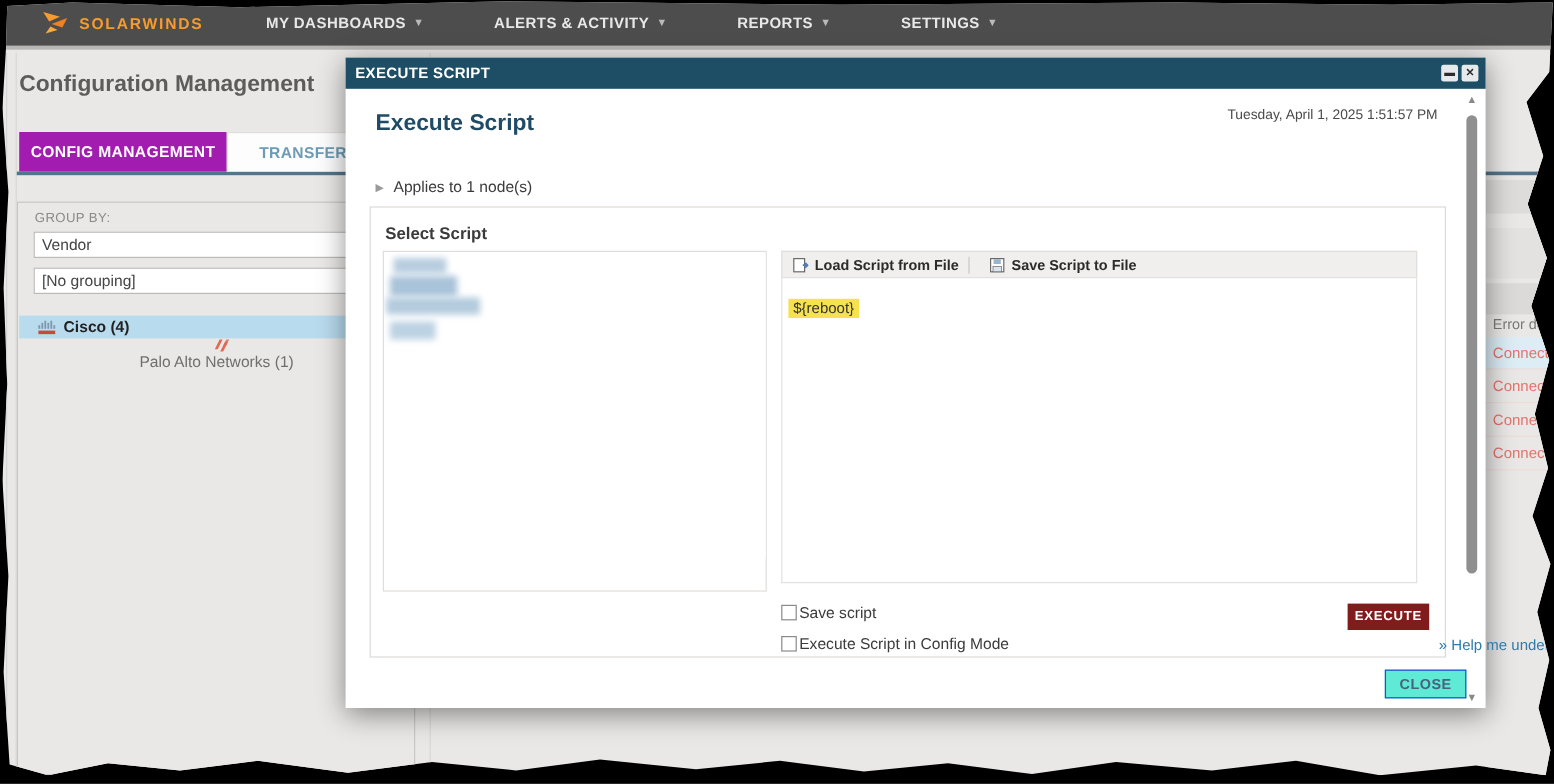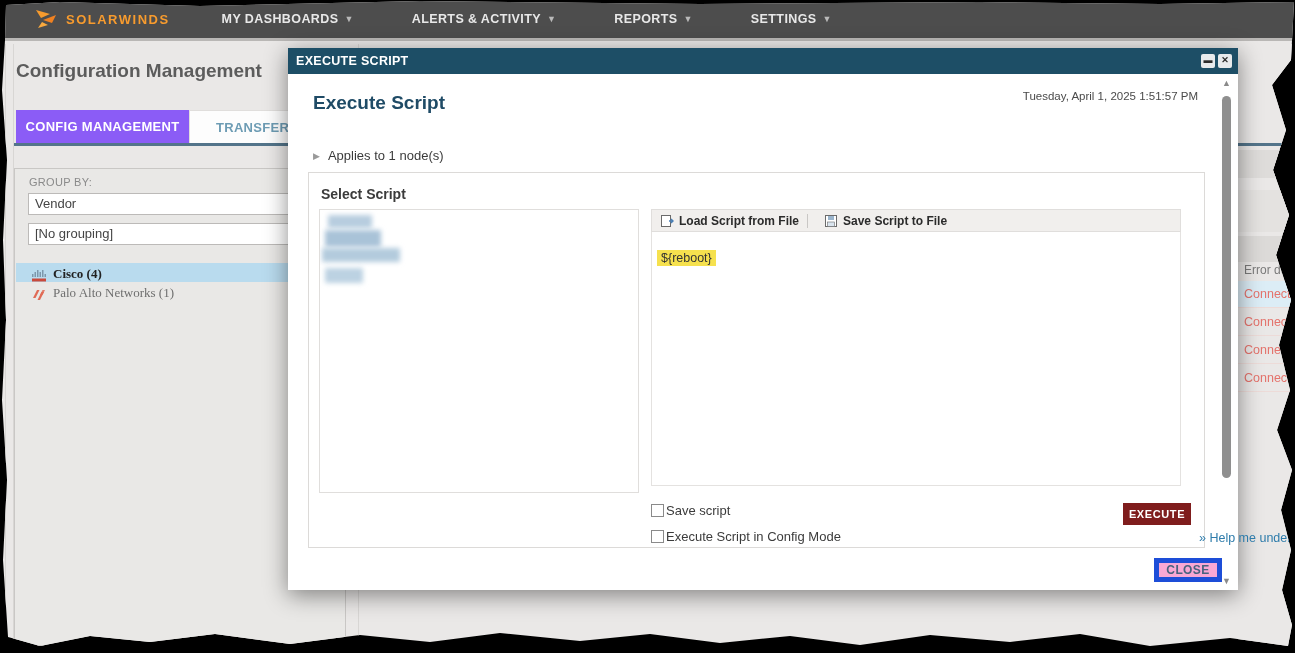--- a/index.html
+++ b/index.html
@@ -21,29 +21,29 @@
   .topnav { position:absolute; left:0; top:0; width:1295px; height:41px; background:#4d4d4d; border-bottom:3px solid #b9b7b5; display:flex; align-items:center;gap:10px; }
   .brand { display:flex; align-items:center; margin-left:34px; margin-right:18px; }
   .brand-text { color:#f79b2e; font-size:13px; font-weight:bold; letter-spacing:1.5px; margin-left:8px; }
   .nav-item { color:#e8e8e8; font-size:12.5px; font-weight:bold; letter-spacing:.4px; margin:0 24px; display:flex; align-items:center; cursor:pointer; }
   .nav-caret { color:#b9b9b9; font-size:9px; margin-left:6px; }
   
   .page-vline { position:absolute; top:44px; bottom:0; width:1px; background:#d8d6d4; }
   .page-title { position:absolute; left:16px; top:60px; font-size:19px; font-weight:bold; color:#5c5c5c; }
   .tabstrip-line { position:absolute; left:14px; top:143px; width:1261px; height:3px; background:#53748a; }
   .tab { position:absolute; top:110px; height:33px; display:flex; align-items:center; justify-content:center; font-size:13px; font-weight:bold; letter-spacing:.3px; cursor:pointer; }
-  .tab.active { left:16px; width:173px; background:#8b5cf6; color:#fff; }
+  .tab.active { left:16px; width:173px; background:#a21caf; color:#fff; }
   .tab.inactive { left:189px; width:140px; background:#fdfdfd; color:#6d9cb4; border:1px solid #e0dedc; border-bottom:none; }
   
   .sidebar { position:absolute; left:14px; top:168px; width:332px; height:478px; background:#e9e8e6; border:1px solid #c9c7c5; }
   .groupby-label { position:absolute; left:14px; top:7px; font-size:11px; color:#8a8a8a; letter-spacing:.3px; }
   .side-select { position:absolute; left:13px; width:306px; height:22px; background:#fff; border:1px solid #bcbab8; font-size:13px; color:#444; padding:2px 6px; cursor:pointer; }
-  .group-row { position:absolute; left:1px; width:329px; height:19px; display:flex; align-items:flex-end; font-size:13px; cursor:pointer;font-family:Liberation Serif, serif; }
+  .group-row { position:absolute; left:1px; width:329px; height:19px; display:flex; align-items:center; font-size:13px; cursor:pointer; }
   .group-row.selected { background:#b9dbee; color:#222; font-weight:bold; }
-  .group-row.plain { color:#6f6f6f; }
+  .group-row.plain { color:#6f6f6f;flex-direction:column; }
   .vendor-icon { width:18px; margin-left:14px; margin-right:5px; flex:0 0 auto; display:flex; flex-direction:column; align-items:center; }
   
   .right-strip { position:absolute; left:1238px; top:44px; width:57px; height:609px; background:#eae8e7; overflow:hidden; }
   .band { position:absolute; left:0; width:57px; }
   .err-header { position:absolute; left:6px; top:219px; font-size:12px; color:#7a7a7a; white-space:nowrap; }
   .conn-row { position:absolute; left:0; width:57px; height:27px; border-bottom:1px solid #eddbd8; display:flex; align-items:center; }
   .conn-row span { color:#e4736c; font-size:12.5px; margin-left:6px; white-space:nowrap; }
   .conn-row.sel { background:#dcedf6; }
   
   .modal { position:absolute; left:288px; top:48px; width:950px; height:542px; background:#fff; box-shadow:0 5px 22px rgba(0,0,0,.45); }
@@ -65,21 +65,21 @@
   .script-toolbar { height:23px; background:#f1efed; border:1px solid #e0dedc; display:flex; align-items:center; font-size:12px; color:#2b2b2b; font-weight:bold; }
   .tb-item { display:flex; align-items:center; cursor:pointer; }
   .tb-item svg { margin:0 5px 0 8px; }
   .tb-sep { width:1px; height:14px; background:#c9c7c5; margin:0 8px; }
   .script-editor { position:relative; height:254px; background:#fff; border:1px solid #e4e2e0; border-top:none; padding:16px 5px; cursor:text; }
   .hl-token { display:inline-block; background:#f6e14e; color:#333; font-size:12.5px; padding:1px 4px; }
   .cb-row { position:absolute; left:342px; display:flex; align-items:center; font-size:13px; color:#3b3b3b; }
   .cb { width:13px; height:13px; background:#fff; border:1px solid #8a8a8a; margin-right:2px; cursor:pointer; flex:0 0 auto; }
   .help-link { position:absolute; left:548px; top:2px; font-size:12.5px; color:#2e7cab; cursor:pointer; white-space:nowrap; }
   .execute-btn { position:absolute; right:13px; top:330px; width:68px; height:22px; background:#7f1d1d; color:#fff; font-size:11px; font-weight:bold; letter-spacing:.6px; border:none; cursor:pointer; font-family:inherit; }
-  .close-btn { position:absolute; right:16px; bottom:8px; width:68px; height:24px; background:#f9a8d4; border:5px solid #1d4ed8; color:#47637f; font-size:12px; font-weight:bold; letter-spacing:.4px; cursor:pointer; font-family:inherit; }
+  .close-btn { position:absolute; right:16px; bottom:8px; width:68px; height:24px; background:#5eead4; border:1px solid #1d4ed8; color:#47637f; font-size:12px; font-weight:bold; letter-spacing:.4px; cursor:pointer; font-family:inherit; }
   
   .m-scroll { position:absolute; right:5px; top:30px; width:13px; height:508px; }
   .m-scroll .arrow { position:absolute; left:1px; width:11px; text-align:center; color:#8a8a8a; font-size:9px; cursor:pointer; }
   .m-thumb { position:absolute; left:2px; top:18px; width:9px; height:382px; background:#8f8f8f; border-radius:5px; cursor:grab; }
 </style>
 </head>
 <body>
 
 <div class="screen">
 

